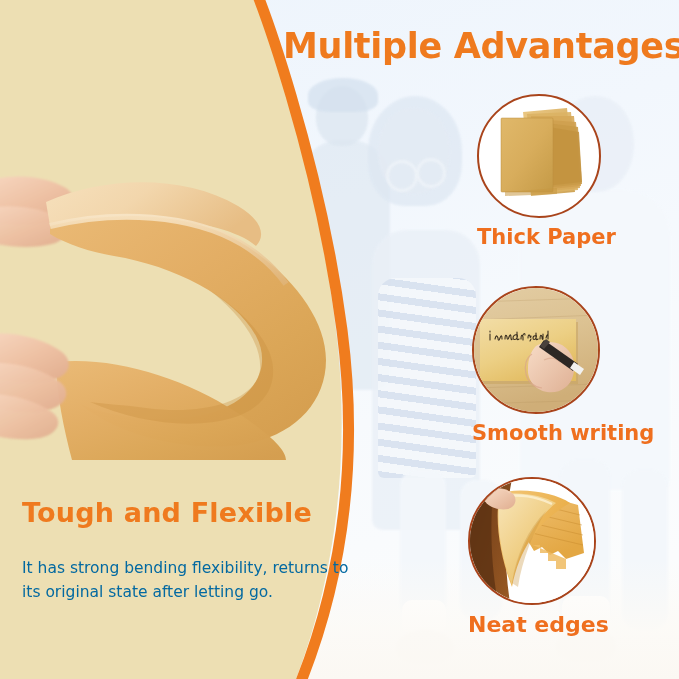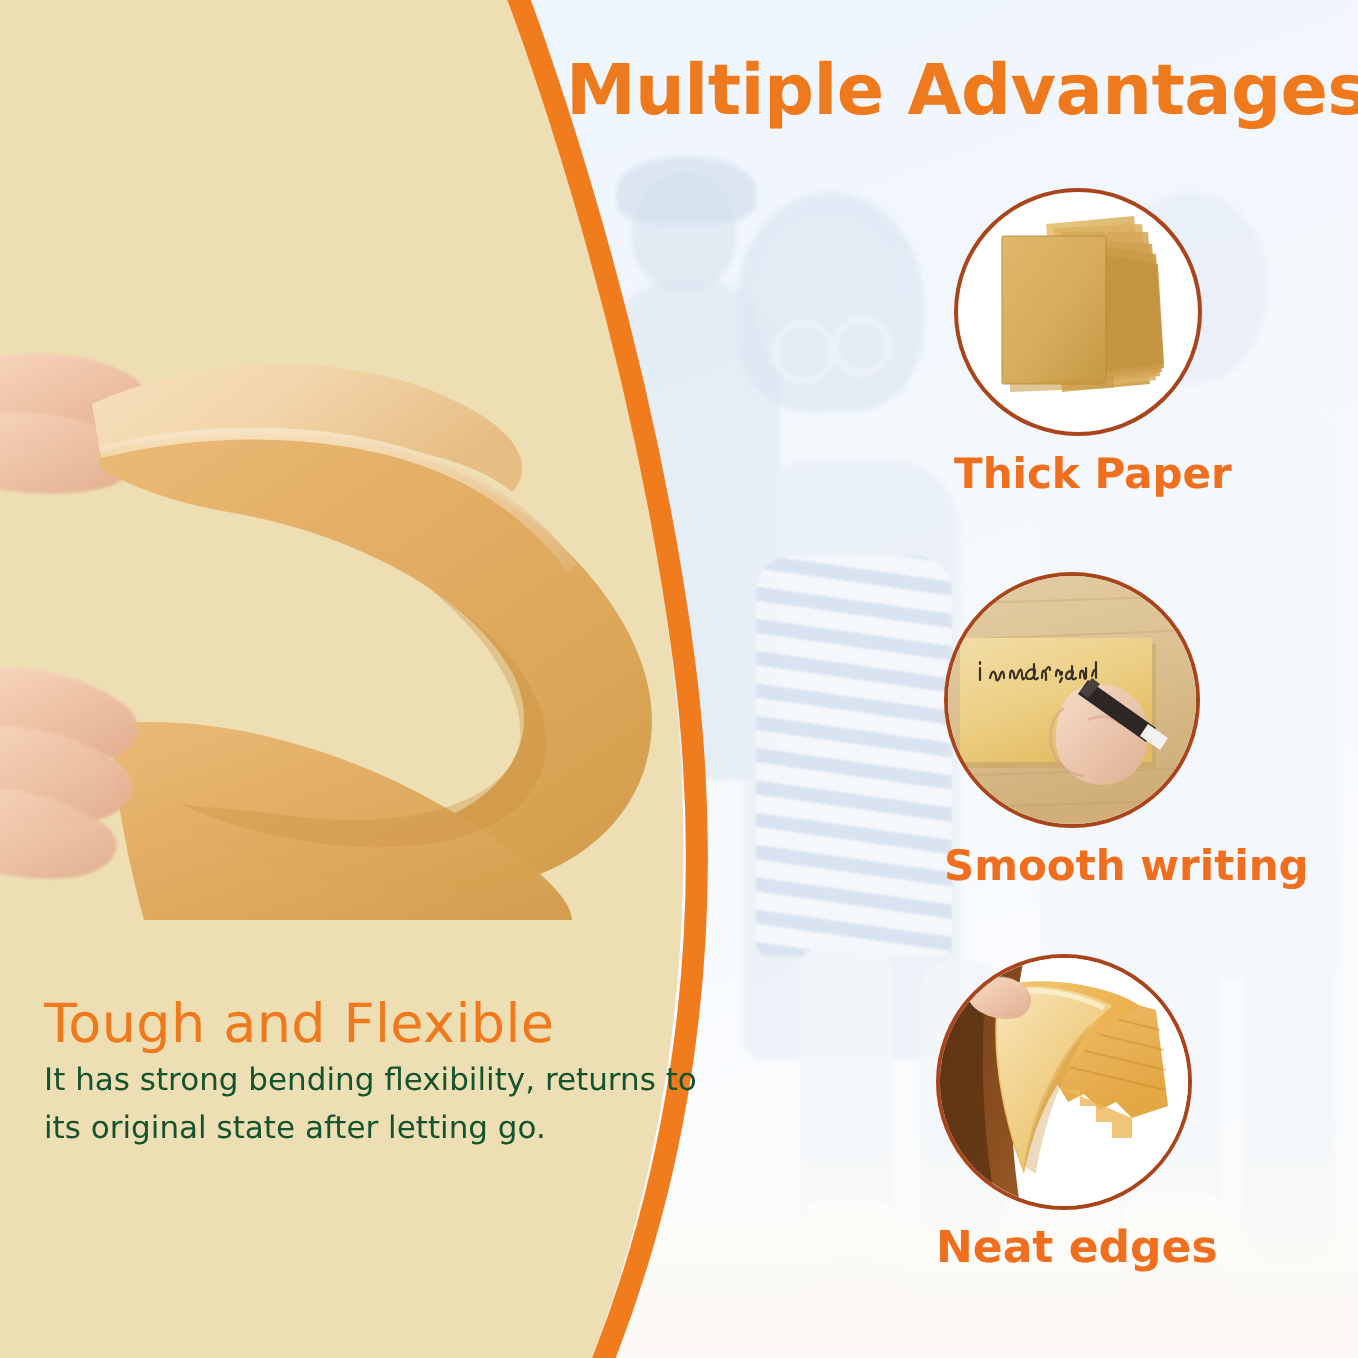--- a/index.html
+++ b/index.html
@@ -50,23 +50,23 @@
   
   .left-panel{position:absolute;left:0;top:0;width:420px;height:679px;}
   .left-panel svg{position:absolute;left:0;top:0;}
 
   
   .hero{position:absolute;left:-6px;top:150px;width:340px;height:300px;}
   .hero svg{display:block;}
 
   
   .left-text{position:absolute;left:22px;top:498px;width:330px;}
-  .head-left{font-size:27px;font-weight:normal;color:#ef7a1e;letter-spacing:.2px;
-    font-family:"DejaVu Sans",sans-serif;margin:0 0 0 0;line-height:1.1;}
-  .body-left{font-size:15.5px;color:#14532d;line-height:1.55;margin:0;
+  .head-left{font-size:27px;font-weight:bold;color:#ef7a1e;letter-spacing:.2px;
+    font-family:"DejaVu Sans",sans-serif;margin:0 0 28px 0;line-height:1.1;}
+  .body-left{font-size:15.5px;color:#0369a1;line-height:1.55;margin:0;
     font-family:"DejaVu Sans",sans-serif;}
 
   
   .title{position:absolute;left:283px;top:26px;width:400px;
     font-size:35px;font-weight:bold;color:#ef7a1e;letter-spacing:-.3px;
     white-space:nowrap;font-family:"DejaVu Sans",sans-serif;}
 
   
   .feature{position:absolute;}
   .circ{position:relative;border-radius:50%;border:2px solid #a9441b;

